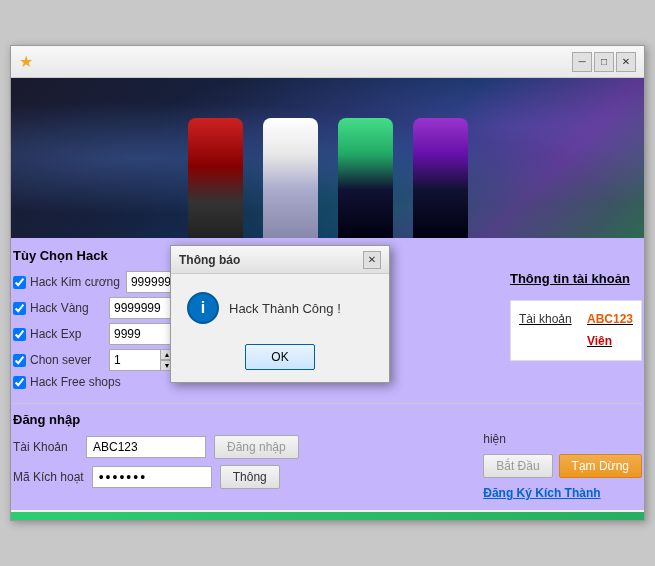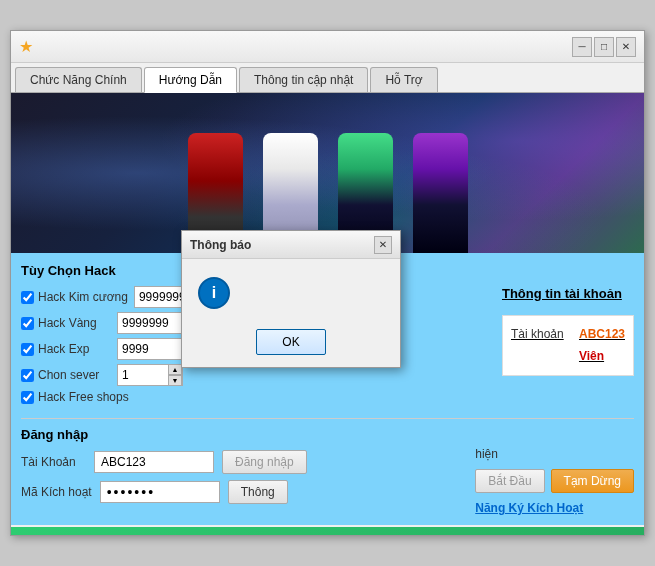--- a/index.html
+++ b/index.html
@@ -123,22 +123,22 @@
     .char-body {
       width: 55px;
       height: 120px;
       border-radius: 8px 8px 0 0;
     }
     .char1 .char-body { background: linear-gradient(180deg, #cc2222 0%, #880000 40%, #333 70%, #222 100%); }
     .char2 .char-body { background: linear-gradient(180deg, #ffffff 0%, #e8e8e8 30%, #aaaacc 60%, #8888aa 100%); }
     .char3 .char-body { background: linear-gradient(180deg, #44dd88 0%, #22aa66 30%, #111133 60%, #000011 100%); }
     .char4 .char-body { background: linear-gradient(180deg, #9933cc 0%, #6611aa 30%, #111133 60%, #000011 100%); }
     .content-area {
-      background: #7dd3fc;
-      padding: 10px 10px;
+      background: #c4b5fd;
+      padding: 10px 2px;
       flex: 1;
     }
     .section-title {
       font-weight: bold;
       font-size: 13px;
       margin-bottom: 8px;
       color: #000;
     }
     .hack-row {
       display: flex;
@@ -341,21 +341,21 @@
       background: linear-gradient(to bottom, #e8f4ff, #cce4ff);
       font-size: 12px;
       cursor: pointer;
       color: #000;
       border-radius: 2px;
     }
     
     .dialog-container {
       position: absolute;
       top: 200px;
-      left: 171px;
+      left: 160px;
       z-index: 100;
     }
     .window-wrapper {
       position: relative;
     }
   </style>
 </head>
 <body>
 
 <div class="window-wrapper">
@@ -365,26 +365,20 @@
       <div class="title-bar-left">
         <span class="title-star">★</span>
       </div>
       <div class="title-controls">
         <div class="title-btn">─</div>
         <div class="title-btn">□</div>
         <div class="title-btn close">✕</div>
       </div>
     </div>
 
-    <div class="tabs">
-      <div class="tab">Chức Năng Chính</div>
-      <div class="tab active">Hướng Dẫn</div>
-      <div class="tab">Thông tin cập nhật</div>
-      <div class="tab">Hỗ Trợ</div>
-    </div>
 
     <div class="hero-banner">
       <div class="hero-bg"></div>
       <div class="hero-chars">
         <div class="char char1">
           <div class="char-body"></div>
         </div>
         <div class="char char2">
           <div class="char-body"></div>
         </div>
@@ -496,36 +490,37 @@
               <input class="login-input password-dots" type="password" value="•••••••" style="">
               <button class="btn">Thông</button>
             </div>
           </div>
           <div style="display:flex; flex-direction:column; align-items:flex-start; gap:8px; padding-top:20px;">
             <span style="font-size:12px; color:#333;">hiện</span>
             <div style="display:flex; gap:6px;">
               <button class="btn" disabled="">Bắt Đầu</button>
               <button class="btn btn-orange">Tạm Dừng</button>
             </div>
-            <span class="register-link">Năng Ký Kích Hoạt</span>
+            <span class="register-link">Đăng Ký Kích Thành</span>
           </div>
         </div>
       </div>
     </div>
 
     <div class="bottom-bar"></div>
   </div>
 
   <div class="dialog-container">
     <div class="dialog">
       <div class="dialog-title-bar">
         <span class="dialog-title-text">Thông báo</span>
         <div class="dialog-close-btn">✕</div>
       </div>
       <div class="dialog-body">
         <div class="info-icon">i</div>
+        <span class="dialog-message">Hack Thành Công !</span>
       </div>
       <div class="dialog-footer">
         <button class="dialog-ok-btn">OK</button>
       </div>
     </div>
   </div>
 </div>
 
 </body></html>

